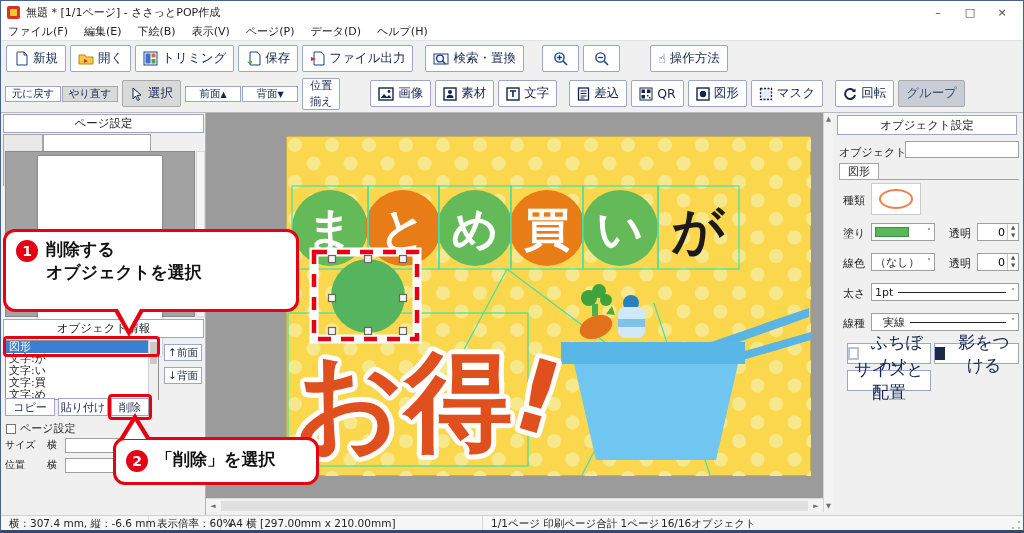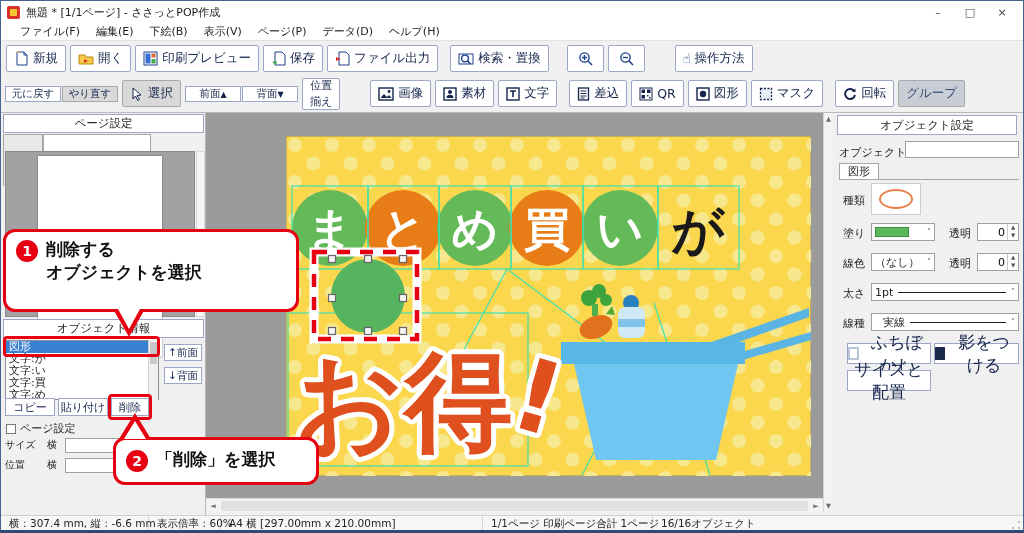--- a/index.html
+++ b/index.html
@@ -6,21 +6,21 @@
   body { background:#e8e8e8; }
   .window { position:relative; width:1024px; height:533px; background:#f0f0f0; border:1px solid #46638f; border-bottom:3px solid #2f4a6e; overflow:hidden; }
 
   
   .titlebar { position:absolute; top:0; left:0; right:0; height:22px; background:#fff; display:flex; align-items:center; padding:0 6px; }
   .app-icon { width:13px; height:13px; margin-right:6px; background:#d8322a; border-radius:2px; position:relative; flex:none; }
   .app-icon::after { content:""; position:absolute; inset:3px; background:#f7c530; border-radius:1px; }
   .title-text { font-size:11px; color:#222; flex:1 1 auto; }
   .win-controls { display:flex; gap:18px; margin-right:8px; color:#444; font-size:11px; }
   .win-controls span { cursor:default; width:14px; text-align:center; }
-  .menubar { position:absolute; top:22px; left:0; right:0; height:18px; background:#fff; display:flex; align-items:flex-end; gap:2px; padding:0 12px; border-bottom:1px solid #e3e3e3; }
+  .menubar { position:absolute; top:22px; left:0; right:0; height:18px; background:#fff; display:flex; align-items:flex-end; gap:2px; padding:0 0; border-bottom:1px solid #e3e3e3; }
   .menu-item { font-size:11px; color:#222; padding:1px 7px; }
 
   
   .toolbar1 { position:absolute; top:41px; left:0; right:0; height:32px; background:#f0f0f0; display:flex; align-items:center; gap:4px; padding:0 5px; }
   .toolbar2 { position:absolute; top:74px; left:0; right:0; height:38px; background:#f0f0f0; display:flex; align-items:center; gap:4px; padding:0 4px; border-bottom:1px solid #b9b9b9; }
   .tb-btn { display:inline-flex; align-items:center; gap:4px; background:#fff; border:1px solid #9aa7c7; border-radius:2px; padding:3px 7px; height:27px; font-size:12.5px; color:#15244d; white-space:nowrap; cursor:pointer; }
   .tb-btn svg { flex:none; }
   .tb-small { height:16px; font-size:10.5px; padding:0 5px; border:1px solid #9aa7c7; background:#fff; color:#15244d; display:block; width:56px; text-align:center; cursor:pointer; }
   .stack { display:flex; flex-direction:row; gap:1px; }
   .pressed { background:#d9d9d9; border-color:#a9a9a9; }
@@ -138,21 +138,21 @@
         </svg>
       <span>開く</span>
       </button>
     <button class="tb-btn">
       <svg width="15" height="15" viewBox="0 0 15 15">
           <rect x="1" y="1" width="13" height="13" fill="#fff" stroke="#1c3f8f"></rect>
           <rect x="2.5" y="2.5" width="5" height="10" fill="#3a6fd8"></rect>
           <rect x="8.5" y="2.5" width="4" height="4" fill="#e06c2a"></rect>
           <rect x="8.5" y="8" width="4" height="4.5" fill="#49a84c"></rect>
         </svg>
-      <span>印刷プレビュー</span>
+      <span>トリミング</span>
       </button>
     <button class="tb-btn">
       <svg width="15" height="15" viewBox="0 0 15 15">
           <path d="M4 1h7l3 3v10H4z" fill="#fff" stroke="#1c3f8f"></path>
           <path d="M1 11l5-1-1 4z" fill="#49a84c"></path>
         </svg>
       <span>保存</span>
       </button>
     <button class="tb-btn">
       <svg width="15" height="15" viewBox="0 0 15 15">

